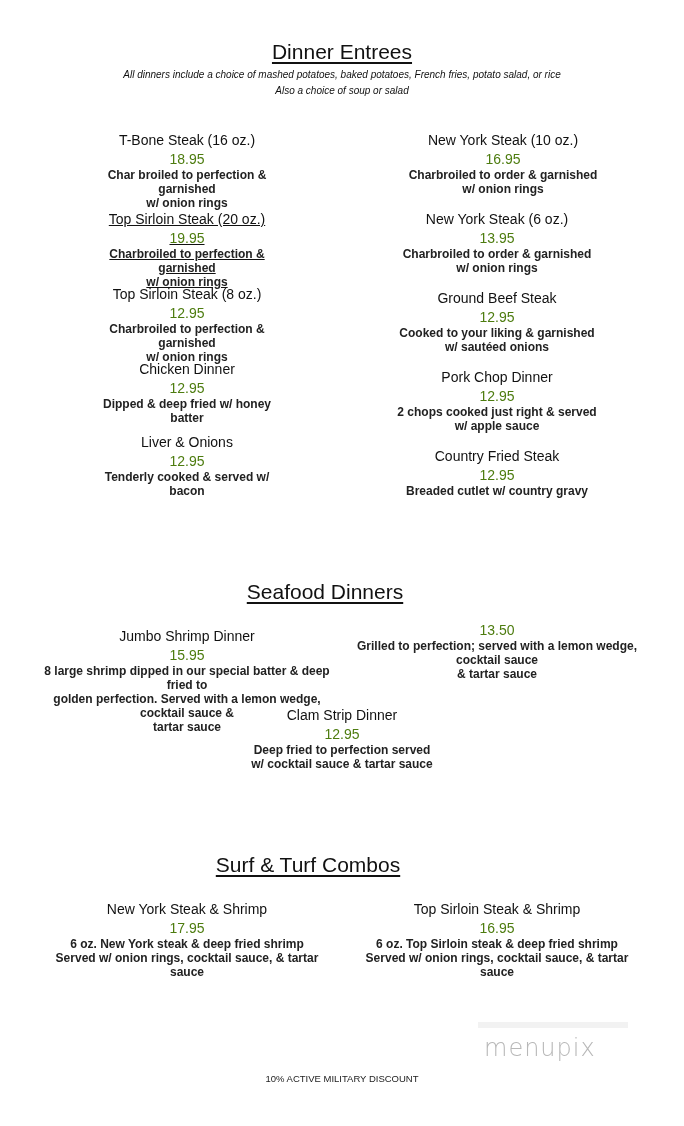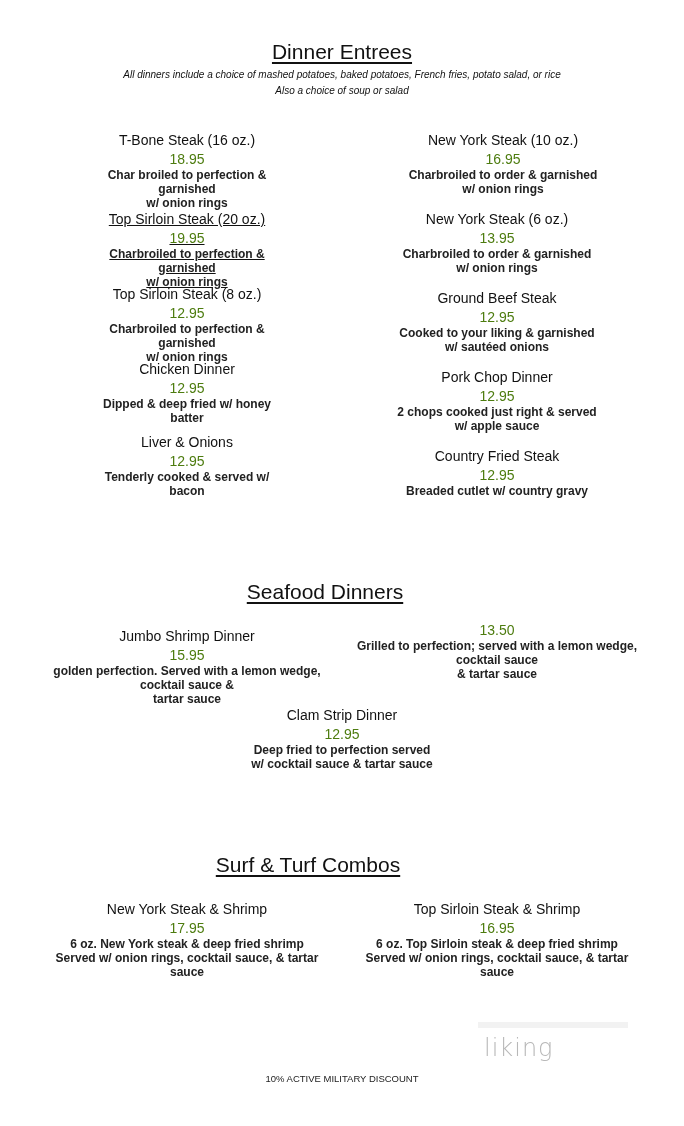--- a/index.html
+++ b/index.html
@@ -81,20 +81,21 @@
   <div class="name">Country Fried Steak</div>
   <div class="price">12.95</div>
   <div class="desc">Breaded cutlet w/ country gravy</div>
 </div>
 
 <div class="abs section-title" style="left:0; width:556px; top:580px;margin-left:47px;">Seafood Dinners</div>
 
 <div class="item" style="left:32px; width:310px; top:626px;">
   <div class="name">Jumbo Shrimp Dinner</div>
   <div class="price">15.95</div>
+  <div class="desc">8 large shrimp dipped in our special batter &amp; deep fried to</div>
   <div class="desc">golden perfection. Served with a lemon wedge, cocktail sauce &amp;</div>
   <div class="desc">tartar sauce</div>
 </div>
 <div class="item" style="left:342px; width:310px; top:621px;">
   <div class="price">13.50</div>
   <div class="desc">Grilled to perfection; served with a lemon wedge, cocktail sauce</div>
   <div class="desc">&amp; tartar sauce</div>
 </div>
 <div class="item" style="left:242px; width:200px; top:705px;">
   <div class="name">Clam Strip Dinner</div>
@@ -113,16 +114,16 @@
 </div>
 <div class="item" style="left:347px; width:300px; top:899px;">
   <div class="name">Top Sirloin Steak &amp; Shrimp</div>
   <div class="price">16.95</div>
   <div class="desc">6 oz. Top Sirloin steak &amp; deep fried shrimp</div>
   <div class="desc">Served w/ onion rings, cocktail sauce, &amp; tartar sauce</div>
 </div>
 
 <div class="watermark">
   <div class="wm-bar"></div>
-  <div class="wm-text">liking</div>
+  <div class="wm-text">menupix</div>
 </div>
 
 <div class="abs footer-note" style="left:0; width:684px; top:1073px;">10% ACTIVE MILITARY DISCOUNT</div>
 
 </body></html>

